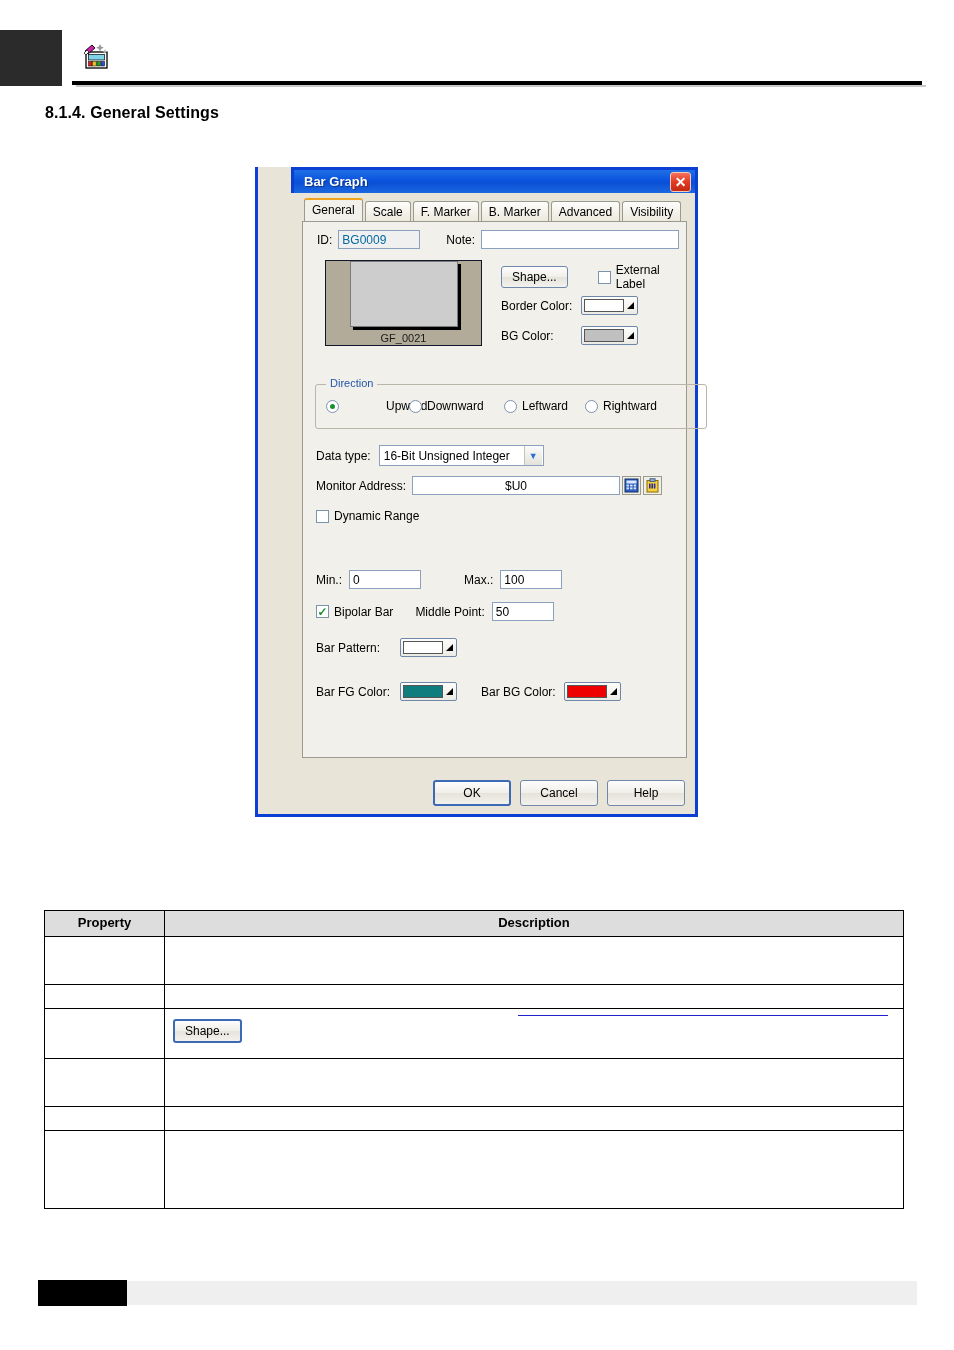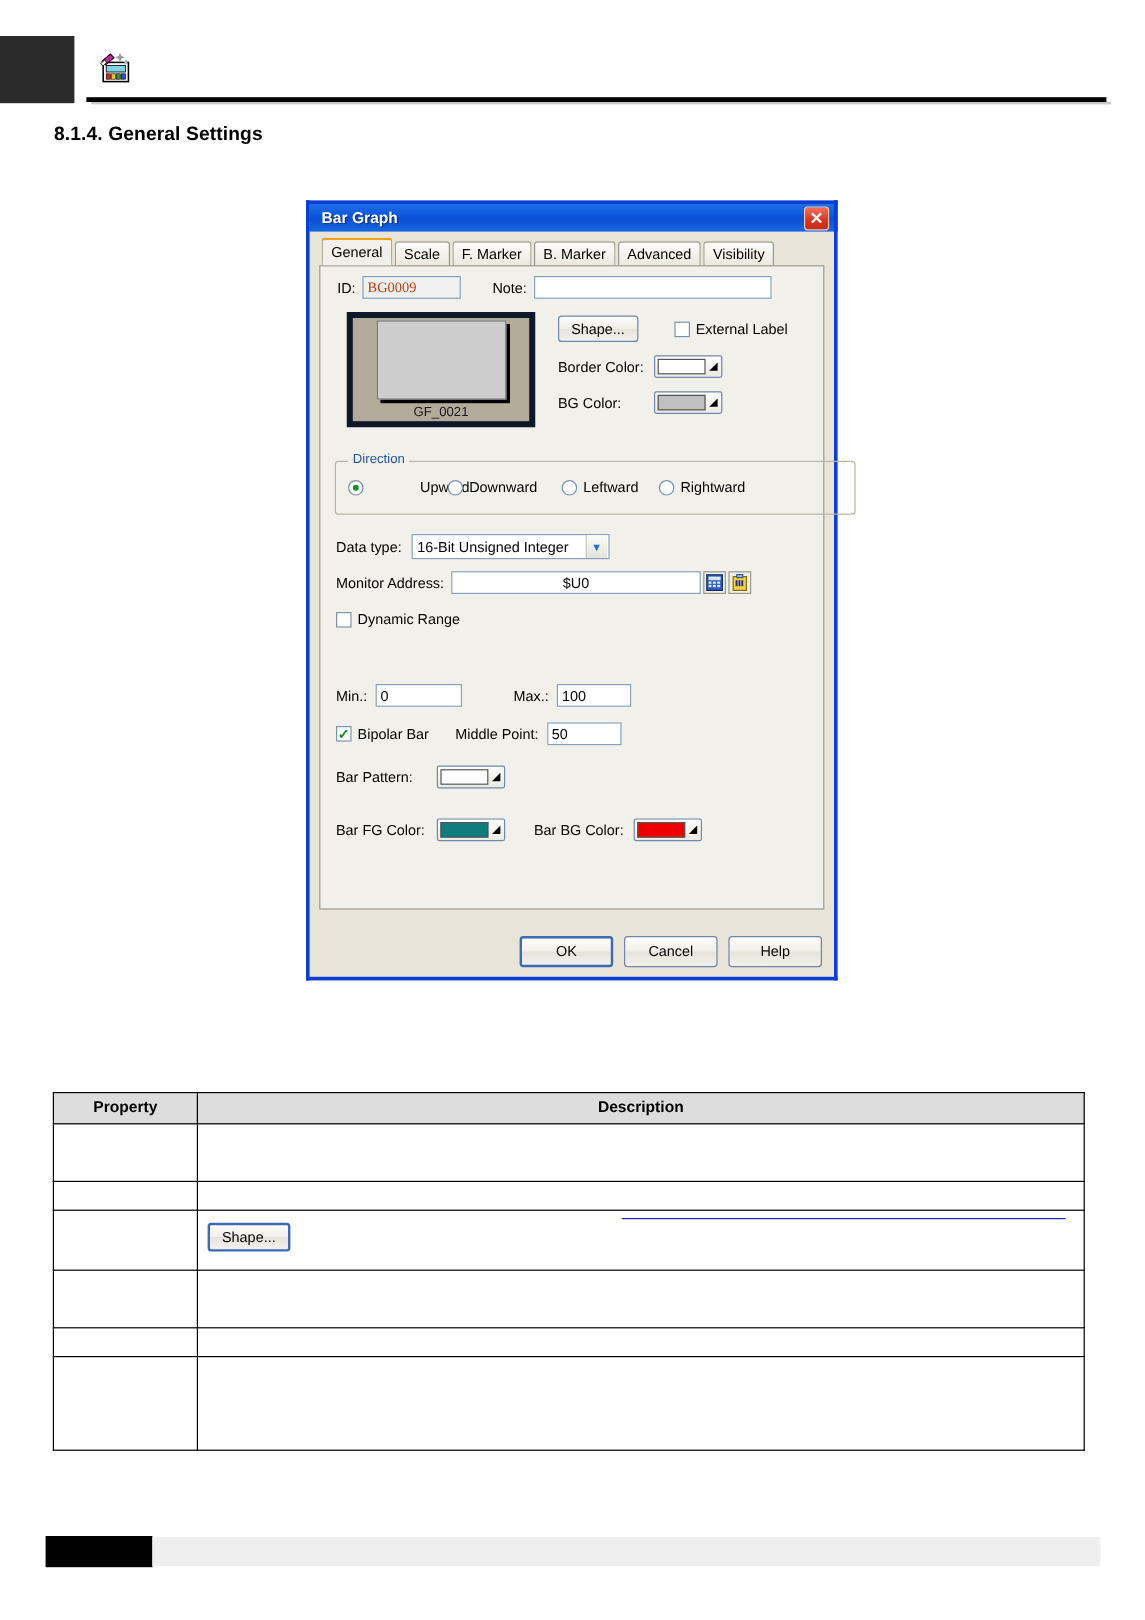--- a/index.html
+++ b/index.html
@@ -37,20 +37,21 @@
   }
 
   
   .dialog {
     position: absolute; left: 255px; top: 167px;
     width: 443px; height: 650px;
     background: #e8e4d8;
     border: 3px solid #0b3fd4;
     border-top: none;
     box-shadow: 0 0 0 0 transparent;
+    padding-left: 36px;
   }
   .titlebar {
     height: 26px;
     background: linear-gradient(to bottom, #1f6fe5 0%, #0a54dd 45%, #0a4fd6 55%, #1b68e0 100%);
     border-left: 3px solid #0b3fd4;
     border-right: 3px solid #0b3fd4;
     border-top: 3px solid #0b3fd4;
     margin: -0px -3px 0 -3px;
     position: relative;
     display: flex; align-items: center;
@@ -101,32 +102,32 @@
     padding: 10px 12px;
   }
 
   
   .lbl { font-size: 12px; color: #000; }
   .tfield {
     border: 1px solid #8aa0bd; background: #fff;
     font-size: 12px; font-family: "Liberation Sans", sans-serif;
     padding: 1px 3px; height: 19px; line-height: 16px; color: #000;
   }
-  .tfield.disabled { background: #f0f0f0; color: #c2410c; font-family: Liberation Serif, serif; }
+  .tfield.disabled { background: #f0f0f0; color: #0369a1; }
 
   .row { position: absolute; display: flex; align-items: center; }
 
   
   .shape-preview {
     position: absolute; left: 22px; top: 38px;
-    width: 157px; height: 96px;
+    width: 157px; height: 86px;
     background: #b2ab99;
-    border: 5px solid #0f172a;
+    border: 1px solid #0f172a;
     box-shadow: inset 0 0 0 1px #b2ab99;
-    display: flex; flex-direction: column; align-items: center; justify-content: center;
+    display: flex; flex-direction: column; align-items: center; 
   }
   .shape-rect {
     width: 108px; height: 66px;
     background: #cdcdcd;
     border: 1px solid #7a7a7a;
     box-shadow: 3px 3px 0 #000000;
     margin-bottom: 5px;
   }
   .shape-caption { font-size: 11px; color: #1a1a1a; }
 
@@ -170,21 +171,21 @@
     width: 40px; height: 13px; border: 1px solid #555;
   }
   .swatch-arrow {
     width: 0; height: 0; margin-left: 3px; margin-right: 1px;
     border-left: 7px solid transparent;
     border-bottom: 7px solid #000;
   }
 
   
   .groupbox {
-    position: absolute; left: 12px; top: 162px; width: 434px; height: 45px;
+    position: absolute; left: 12px; top: 162px; width: 392px; height: 45px;
     border: 1px solid #b9b5a8; border-radius: 3px; text-align: right;
   }
   .groupbox-title {
     position: absolute; left: 10px; top: -8px; background: #f2f0ea;
     padding: 0 4px; font-size: 11px; color: #2255aa;
   }
 
   
   .select {
     border: 1px solid #8aa0bd; background: #fff;

